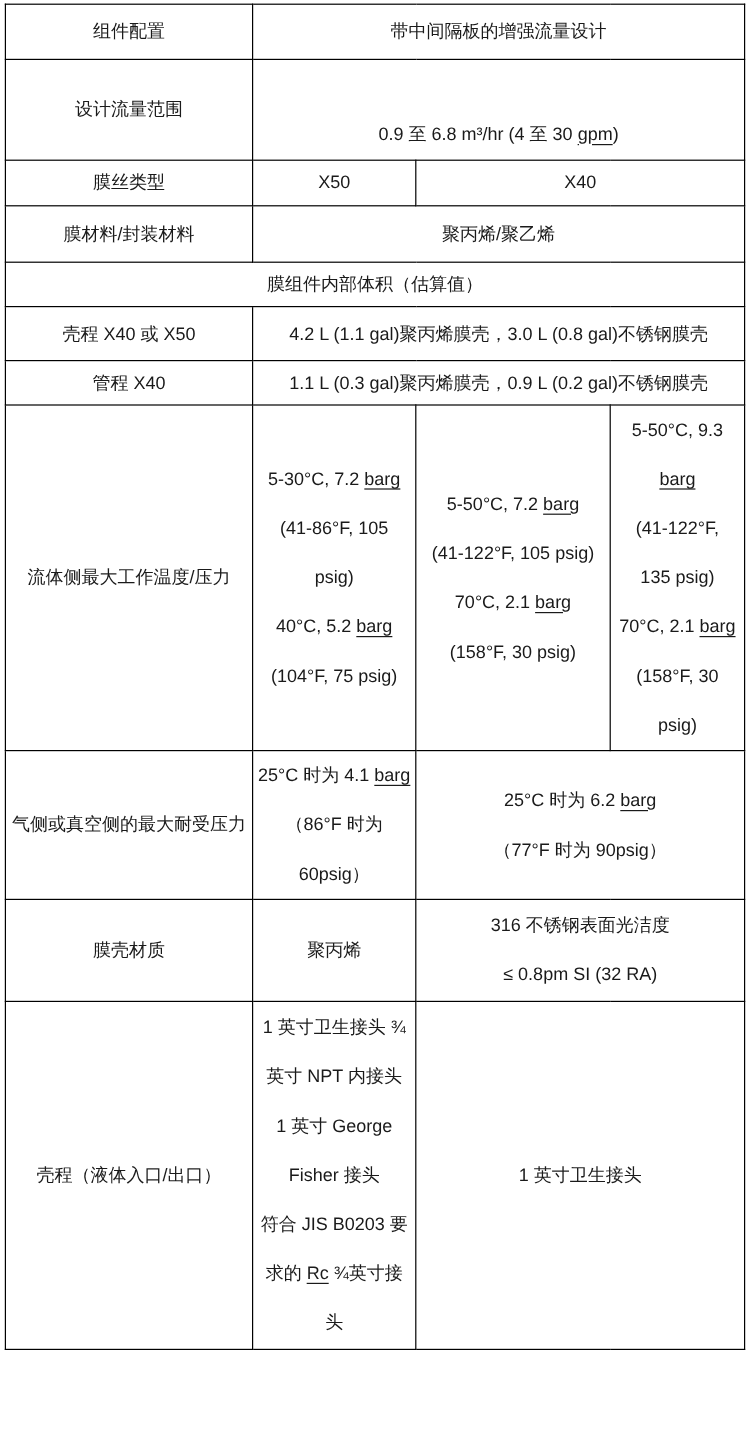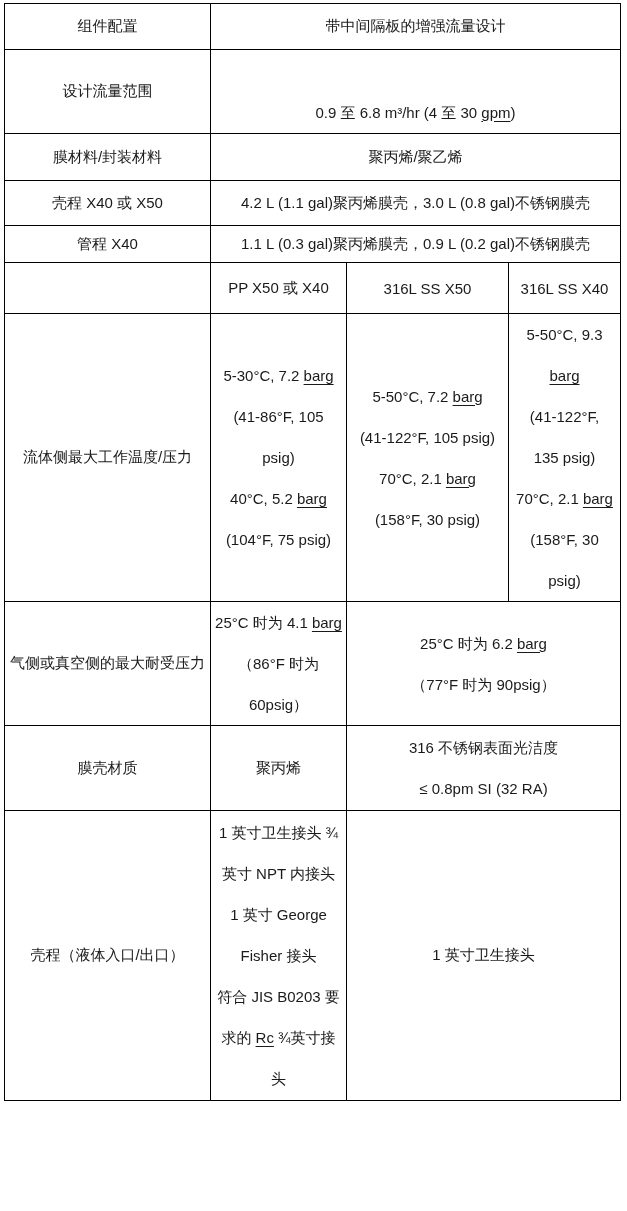--- a/index.html
+++ b/index.html
@@ -65,44 +65,46 @@
   </tr>
 
   <tr style="height:84px">
     <td class="label">设计流量范围</td>
     <td colspan="3" class="lines">
       <div class="ln"></div>
       <div class="ln">0.9 至 6.8 m³/hr (4 至 30 <span class="squiggle">gpm</span>)</div>
     </td>
   </tr>
 
+  <tr style="height:38px">
+    <td class="label">膜丝类型</td>
+    <td>X50</td>
+    <td colspan="2">X40</td>
+  </tr>
 
   <tr style="height:47px">
     <td class="label">膜材料/封装材料</td>
     <td colspan="3">聚丙烯/聚乙烯</td>
   </tr>
 
+  <tr style="height:37px">
+    <td colspan="4" class="label">膜组件内部体积（估算值）</td>
+  </tr>
 
   <tr style="height:45px">
     <td class="label">壳程 X40 或 X50</td>
     <td colspan="3">4.2 L (1.1 gal)聚丙烯膜壳，3.0 L (0.8 gal)不锈钢膜壳</td>
   </tr>
 
 
   <tr style="height:37px">
     <td class="label">管程 X40</td>
     <td colspan="3">1.1 L (0.3 gal)聚丙烯膜壳，0.9 L (0.2 gal)不锈钢膜壳</td>
   </tr>
 
-  <tr style="height:51px">
-    <td class="label"></td>
-    <td>PP X50 或 X40</td>
-    <td>316L SS X50</td>
-    <td>316L SS X40</td>
-  </tr>
 
   <tr style="height:283px">
     <td class="label">流体侧最大工作温度/压力</td>
     <td class="lines">
       <div class="ln">5-30°C, 7.2 <span class="squiggle">barg</span></div>
       <div class="ln">(41-86°F, 105</div>
       <div class="ln">psig)</div>
       <div class="ln">40°C, 5.2 <span class="squiggle">barg</span></div>
       <div class="ln">(104°F, 75 psig)</div>
     </td>

